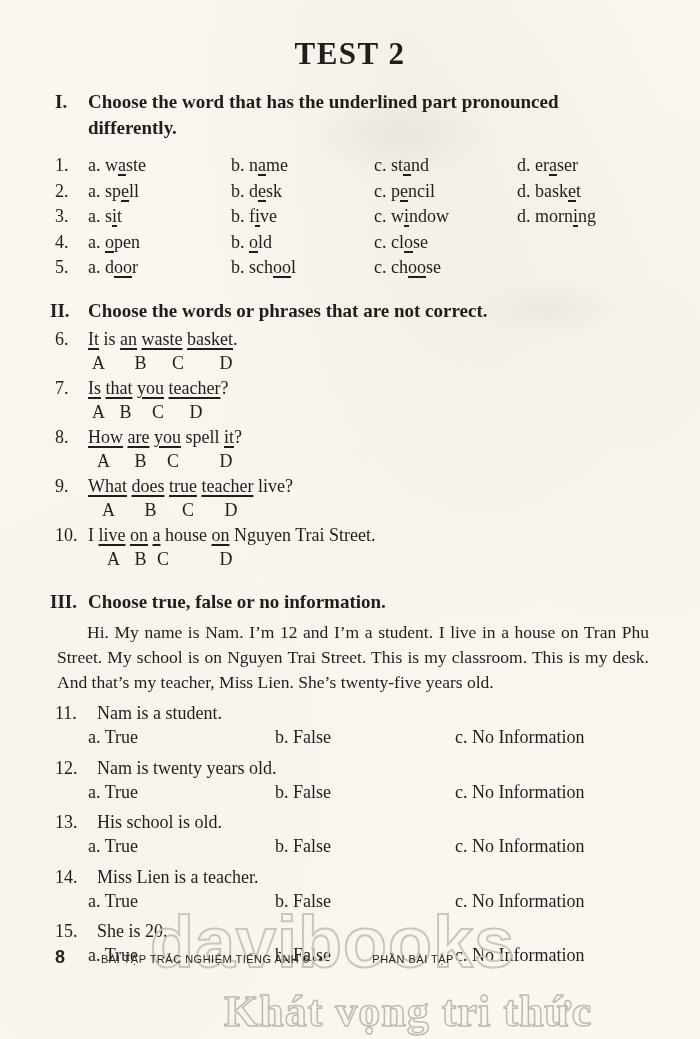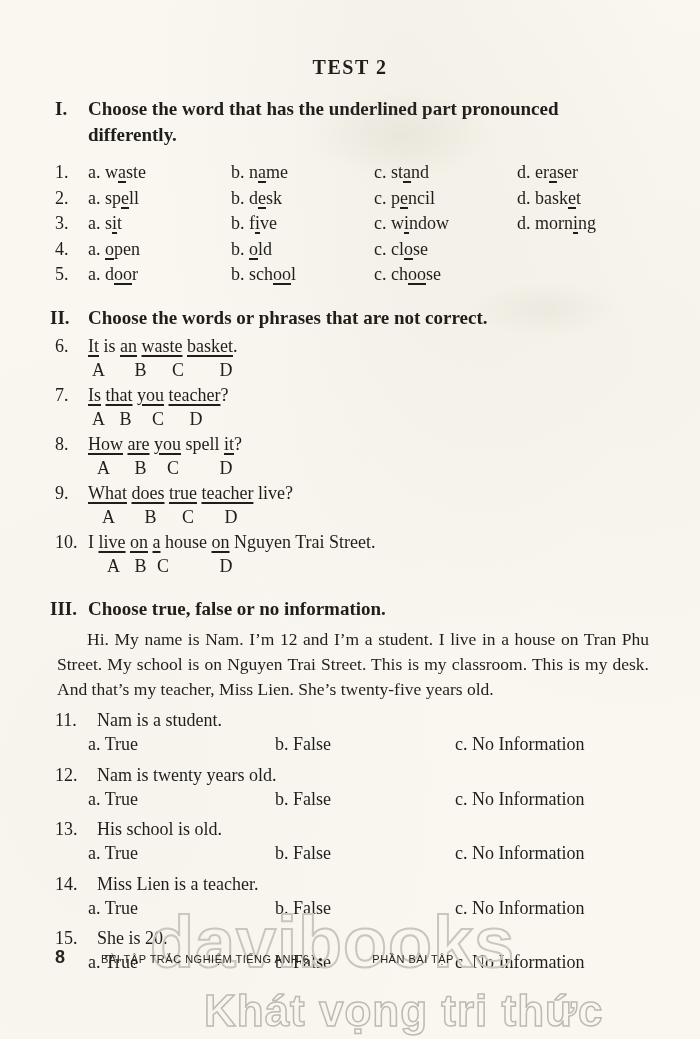--- a/index.html
+++ b/index.html
@@ -7,21 +7,21 @@
   .page{position:relative;width:700px;height:1039px;overflow:hidden;color:#201e1b;
     background:#f9f7f0;
     background-image:
       radial-gradient(ellipse at 58% 10%, rgba(170,158,132,0.07), transparent 45%),
       radial-gradient(ellipse at 90% 35%, rgba(170,158,132,0.05), transparent 40%),
       radial-gradient(ellipse at 15% 75%, rgba(170,158,132,0.04), transparent 45%);}
   .artifact{position:absolute;pointer-events:none;}
   .a1{top:92px;left:305px;width:190px;height:85px;background:radial-gradient(ellipse,rgba(150,138,115,0.10),transparent 70%);filter:blur(2px);}
   .a2{top:282px;left:470px;width:150px;height:55px;background:radial-gradient(ellipse,rgba(150,138,115,0.08),transparent 70%);filter:blur(2px);}
 
-  .test-title{margin:0;padding-top:56px;text-align:center;font-size:20px;font-weight:bold;letter-spacing:1.5px;}
+  .test-title{margin:0;padding-top:36px;text-align:center;font-size:31px;font-weight:bold;letter-spacing:1.5px;}
 
   .content{padding:0 54px 0 55px;}
   .sec-head{display:flex;font-weight:bold;font-size:19px;line-height:26px;margin-top:17px;}
   .sec-head .sec-num{flex:none;width:33px;}
   .sec-head.tight .sec-num{width:38px;margin-left:-5px;}
 
   .s1-rows{margin-top:12px;font-size:18px;}
   .s1-row{display:flex;line-height:25.6px;}
   .s1-row .qnum{flex:none;width:33px;}
   .s1-row .cell-a,.s1-row .cell-b,.s1-row .cell-c{flex:none;width:143px;}
@@ -47,21 +47,21 @@
   .footer{position:absolute;left:55px;top:947px;display:flex;align-items:baseline;
     font-family:"Liberation Sans",sans-serif;color:#262420;z-index:3;}
   .footer .page-num{font-size:18px;font-weight:bold;margin-right:36px;}
   .footer .f-title{font-size:11px;font-weight:normal;letter-spacing:0.5px;}
   .footer .f-bullet{font-size:11px;margin:0 9px;}
   .footer .f-section{font-size:11px;font-weight:normal;letter-spacing:0.5px;padding-left:41px;}
 
   .wm{position:absolute;font-family:"Liberation Sans",sans-serif;font-weight:bold;
     color:transparent;pointer-events:none;z-index:2;white-space:nowrap;}
   .wm-main{left:150px;top:901px;font-size:72px;letter-spacing:1px;-webkit-text-stroke:2px #c9c6bd;}
-  .wm-sub{left:204px;top:986px;font-size:44px;letter-spacing:1px;-webkit-text-stroke:1.5px #bdbab1;}
+  .wm-sub{left:224px;top:986px;font-size:44px;letter-spacing:1px;font-family:Liberation Serif, serif;-webkit-text-stroke:1.5px #bdbab1;}
 </style>
 </head>
 <body>
 
 <div class="page">
   <div class="artifact a1"></div>
   <div class="artifact a2"></div>
 
   <h1 class="test-title">TEST 2</h1>
 

